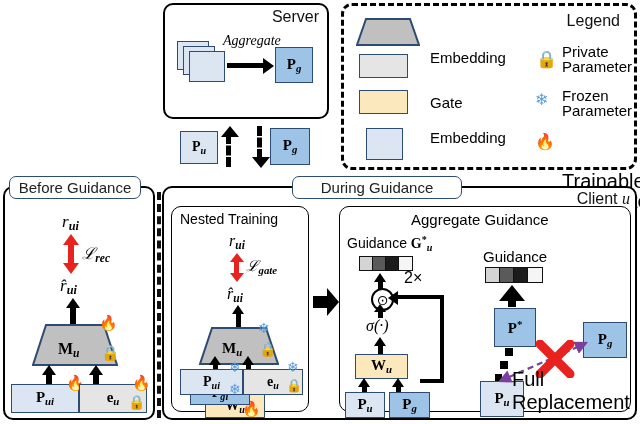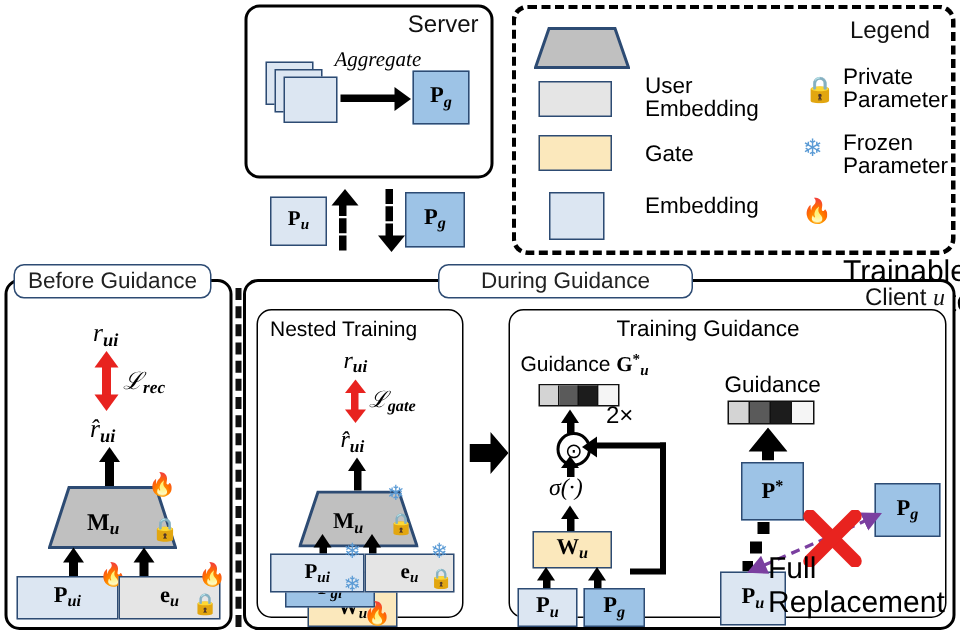--- a/index.html
+++ b/index.html
@@ -91,21 +91,20 @@
 
 <div class="abs legendbox" style="left:341px;top:3px;width:296px;height:167px;">
   <div class="abs hdr" style="right:14px;top:6px;font-size:16px;">Legend</div>
 
   <svg class="abs" style="left:12px;top:12px;" width="64" height="28" viewBox="0 0 64 28">
     <polygon points="10,1 54,1 63,27 1,27" fill="#c0c0c0" stroke="#2d4b73" stroke-width="2"></polygon>
   </svg>
 
   <div class="abs box box-user" style="left:15px;top:48px;width:49px;height:24px;"></div>
   <div class="abs" style="left:86px;top:44px;font-size:15px;line-height:1.0;">
-    <div>User</div>
     <div>Embedding</div>
   </div>
 
   <div class="abs box box-gate" style="left:15px;top:84px;width:49px;height:24px;"></div>
   <div class="abs" style="left:86px;top:88px;font-size:15px;">Gate</div>
 
   <div class="abs box box-item" style="left:22px;top:122px;width:37px;height:32px;"></div>
   <div class="abs" style="left:86px;top:124px;font-size:15px;line-height:1.0;">
     <div>Embedding</div>
   </div>
@@ -253,21 +252,21 @@
 <div class="abs" style="left:229px;top:381px;font-size:14px;color:#5b9bd5;z-index:4;">❄</div>
 <div class="abs" style="left:287px;top:359px;font-size:14px;color:#5b9bd5;z-index:4;">❄</div>
 <div class="abs" style="left:286px;top:378px;font-size:13px;color:#e0b030;z-index:4;">🔒</div>
 <div class="abs" style="left:242px;top:400px;font-size:15px;color:#e8231f;z-index:4;">🔥</div>
 
 <svg class="abs" style="left:313px;top:288px;" width="26" height="28" viewBox="0 0 26 28">
   <polygon points="0,8 14,8 14,0 26,14 14,28 14,20 0,20" fill="#000"></polygon>
 </svg>
 
 <div class="abs panel-thin" style="left:339px;top:206px;width:292px;height:206px;"></div>
-<div class="abs" style="left:411px;top:211px;font-size:15px;">Training Guidance</div>
+<div class="abs" style="left:411px;top:211px;font-size:15px;">Aggregate Guidance</div>
 
 <div class="abs" style="left:347px;top:234px;font-size:14px;">
   <span>Guidance</span>
   <span class="lbl math" style="font-size:14px;"><span>G</span><span class="star">*</span><span class="sub">u</span></span>
 </div>
 <div class="abs strip" style="left:359px;top:256px;">
   <div class="cell" style="width:13px;height:13px;background:#d4d4d4;"></div>
   <div class="cell" style="width:13px;height:13px;background:#5a5a5a;"></div>
   <div class="cell" style="width:13px;height:13px;background:#1c1c1c;"></div>
   <div class="cell" style="width:13px;height:13px;background:#f5f5f5;"></div>

